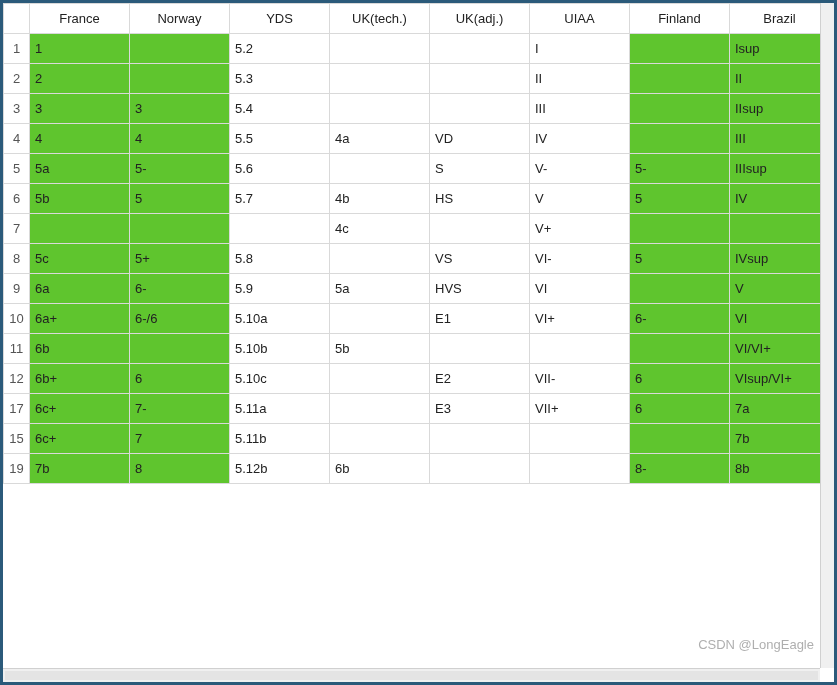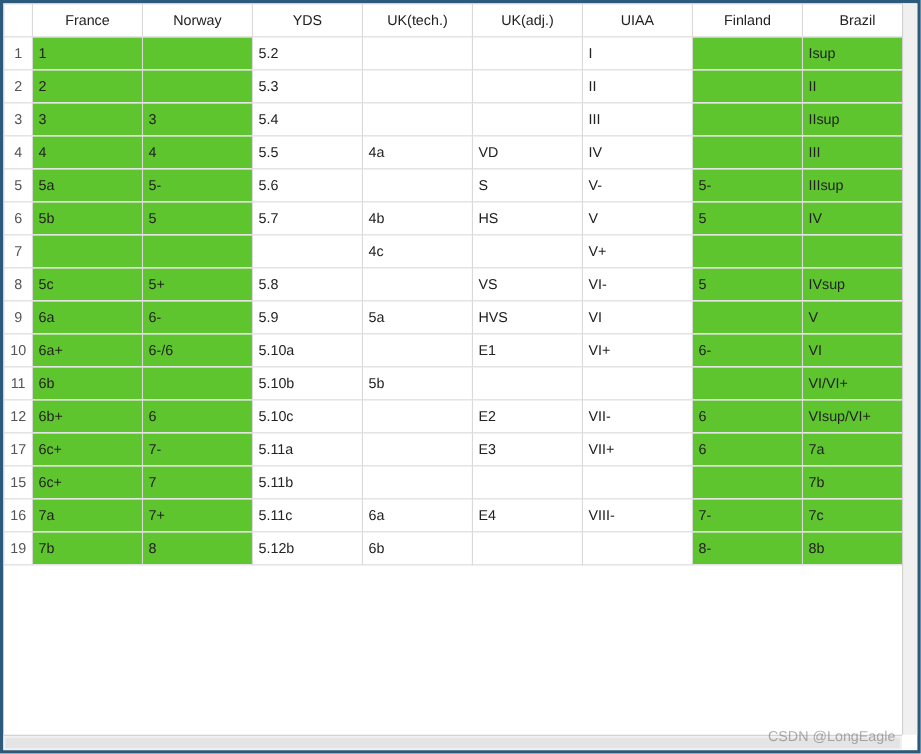--- a/index.html
+++ b/index.html
@@ -61,21 +61,21 @@
   .scroll-v {
     position: absolute;
     top: 0; right: 0; bottom: 14px;
     width: 14px;
     background: #f0f0f0;
     border-left: 1px solid #d0d0d0;
   }
   .watermark {
     position: absolute;
     right: 20px;
-    bottom: 5px;
+    bottom: 30px;
     color: rgba(120,120,120,0.6);
     font-size: 13px;
     pointer-events: none;
   }
   .col-france  { width: 100px; }
   .col-norway  { width: 100px; }
   .col-yds     { width: 100px; }
   .col-uktech  { width: 100px; }
   .col-ukadj   { width: 100px; }
   .col-uiaa    { width: 100px; }
@@ -260,31 +260,20 @@
           <td class="g">6c+</td>
           <td class="g">7</td>
           <td>5.11b</td>
           <td></td>
           <td></td>
           <td></td>
           <td class="g"></td>
           <td class="g">7b</td>
         </tr>
         <tr>
-          <th class="rownum">16</th>
-          <td class="g">7a</td>
-          <td class="g">7+</td>
-          <td>5.11c</td>
-          <td>6a</td>
-          <td>E4</td>
-          <td>VIII-</td>
-          <td class="g">7-</td>
-          <td class="g">7c</td>
-        </tr>
-        <tr>
           <th class="rownum">19</th>
           <td class="g">7b</td>
           <td class="g">8</td>
           <td>5.12b</td>
           <td>6b</td>
           <td></td>
           <td></td>
           <td class="g">8-</td>
           <td class="g">8b</td>
         </tr>

